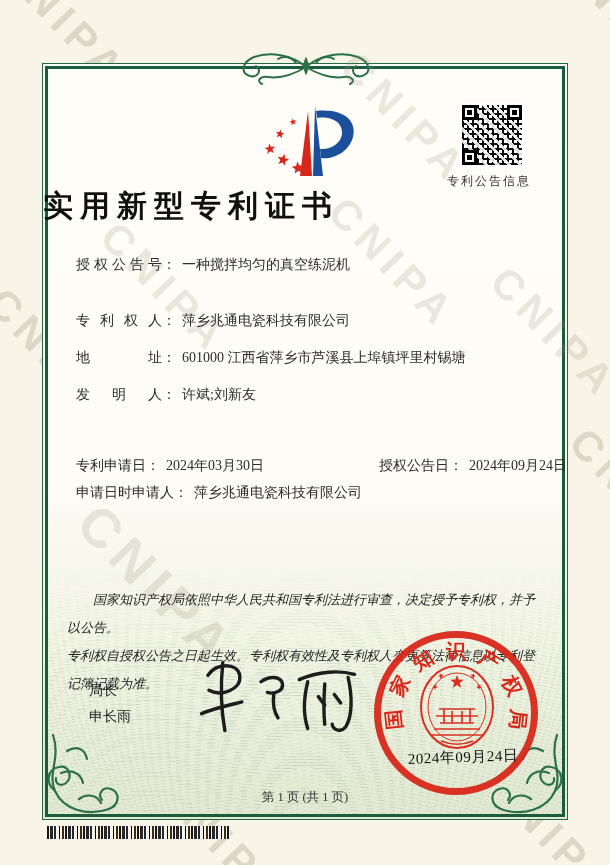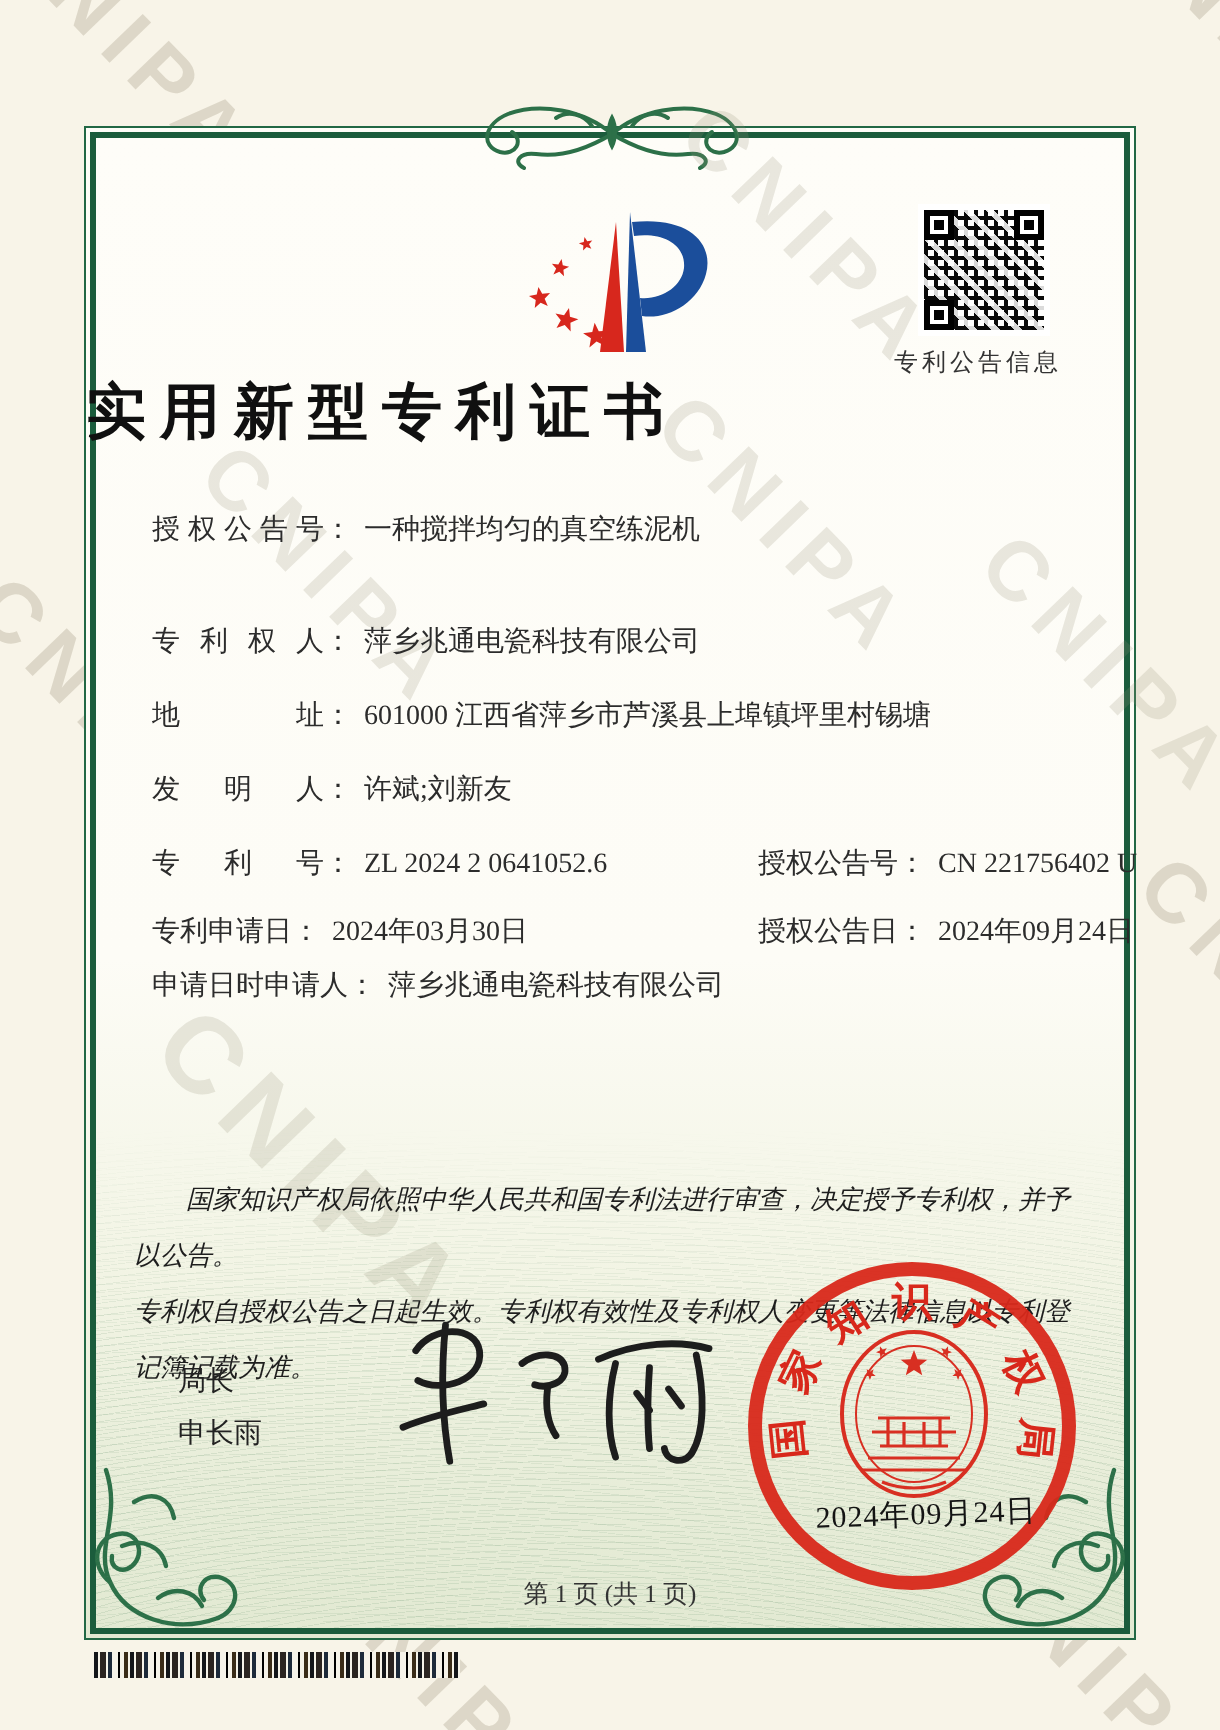--- a/index.html
+++ b/index.html
@@ -193,26 +193,20 @@
       <span class="jlbl">授权公告号</span><span>：</span><span class="val">一种搅拌均匀的真空练泥机</span>
     </div>
     <div class="row" style="top:248px">
       <span class="jlbl">专利权人</span><span>：</span><span class="val">萍乡兆通电瓷科技有限公司</span>
     </div>
     <div class="row" style="top:285px">
       <span class="jlbl">地址</span><span>：</span><span class="val">601000 江西省萍乡市芦溪县上埠镇坪里村锡塘</span>
     </div>
     <div class="row" style="top:322px">
       <span class="jlbl">发明人</span><span>：</span><span class="val">许斌;刘新友</span>
-    </div>
-    <div class="row" style="top:359px">
-      <span class="jlbl">专利号</span><span>：</span><span class="val">ZL 2024 2 0641052.6</span>
-      <span class="rcol">
-        <span>授权公告号</span><span>：</span><span class="val">CN 221756402 U</span>
-      </span>
     </div>
     <div class="row" style="top:393px">
       <span>专利申请日</span><span>：</span><span class="val">2024年03月30日</span>
       <span class="rcol">
         <span>授权公告日</span><span>：</span><span class="val">2024年09月24日</span>
       </span>
     </div>
     <div class="row" style="top:420px">
       <span>申请日时申请人</span><span>：</span><span class="val">萍乡兆通电瓷科技有限公司</span>
     </div>

